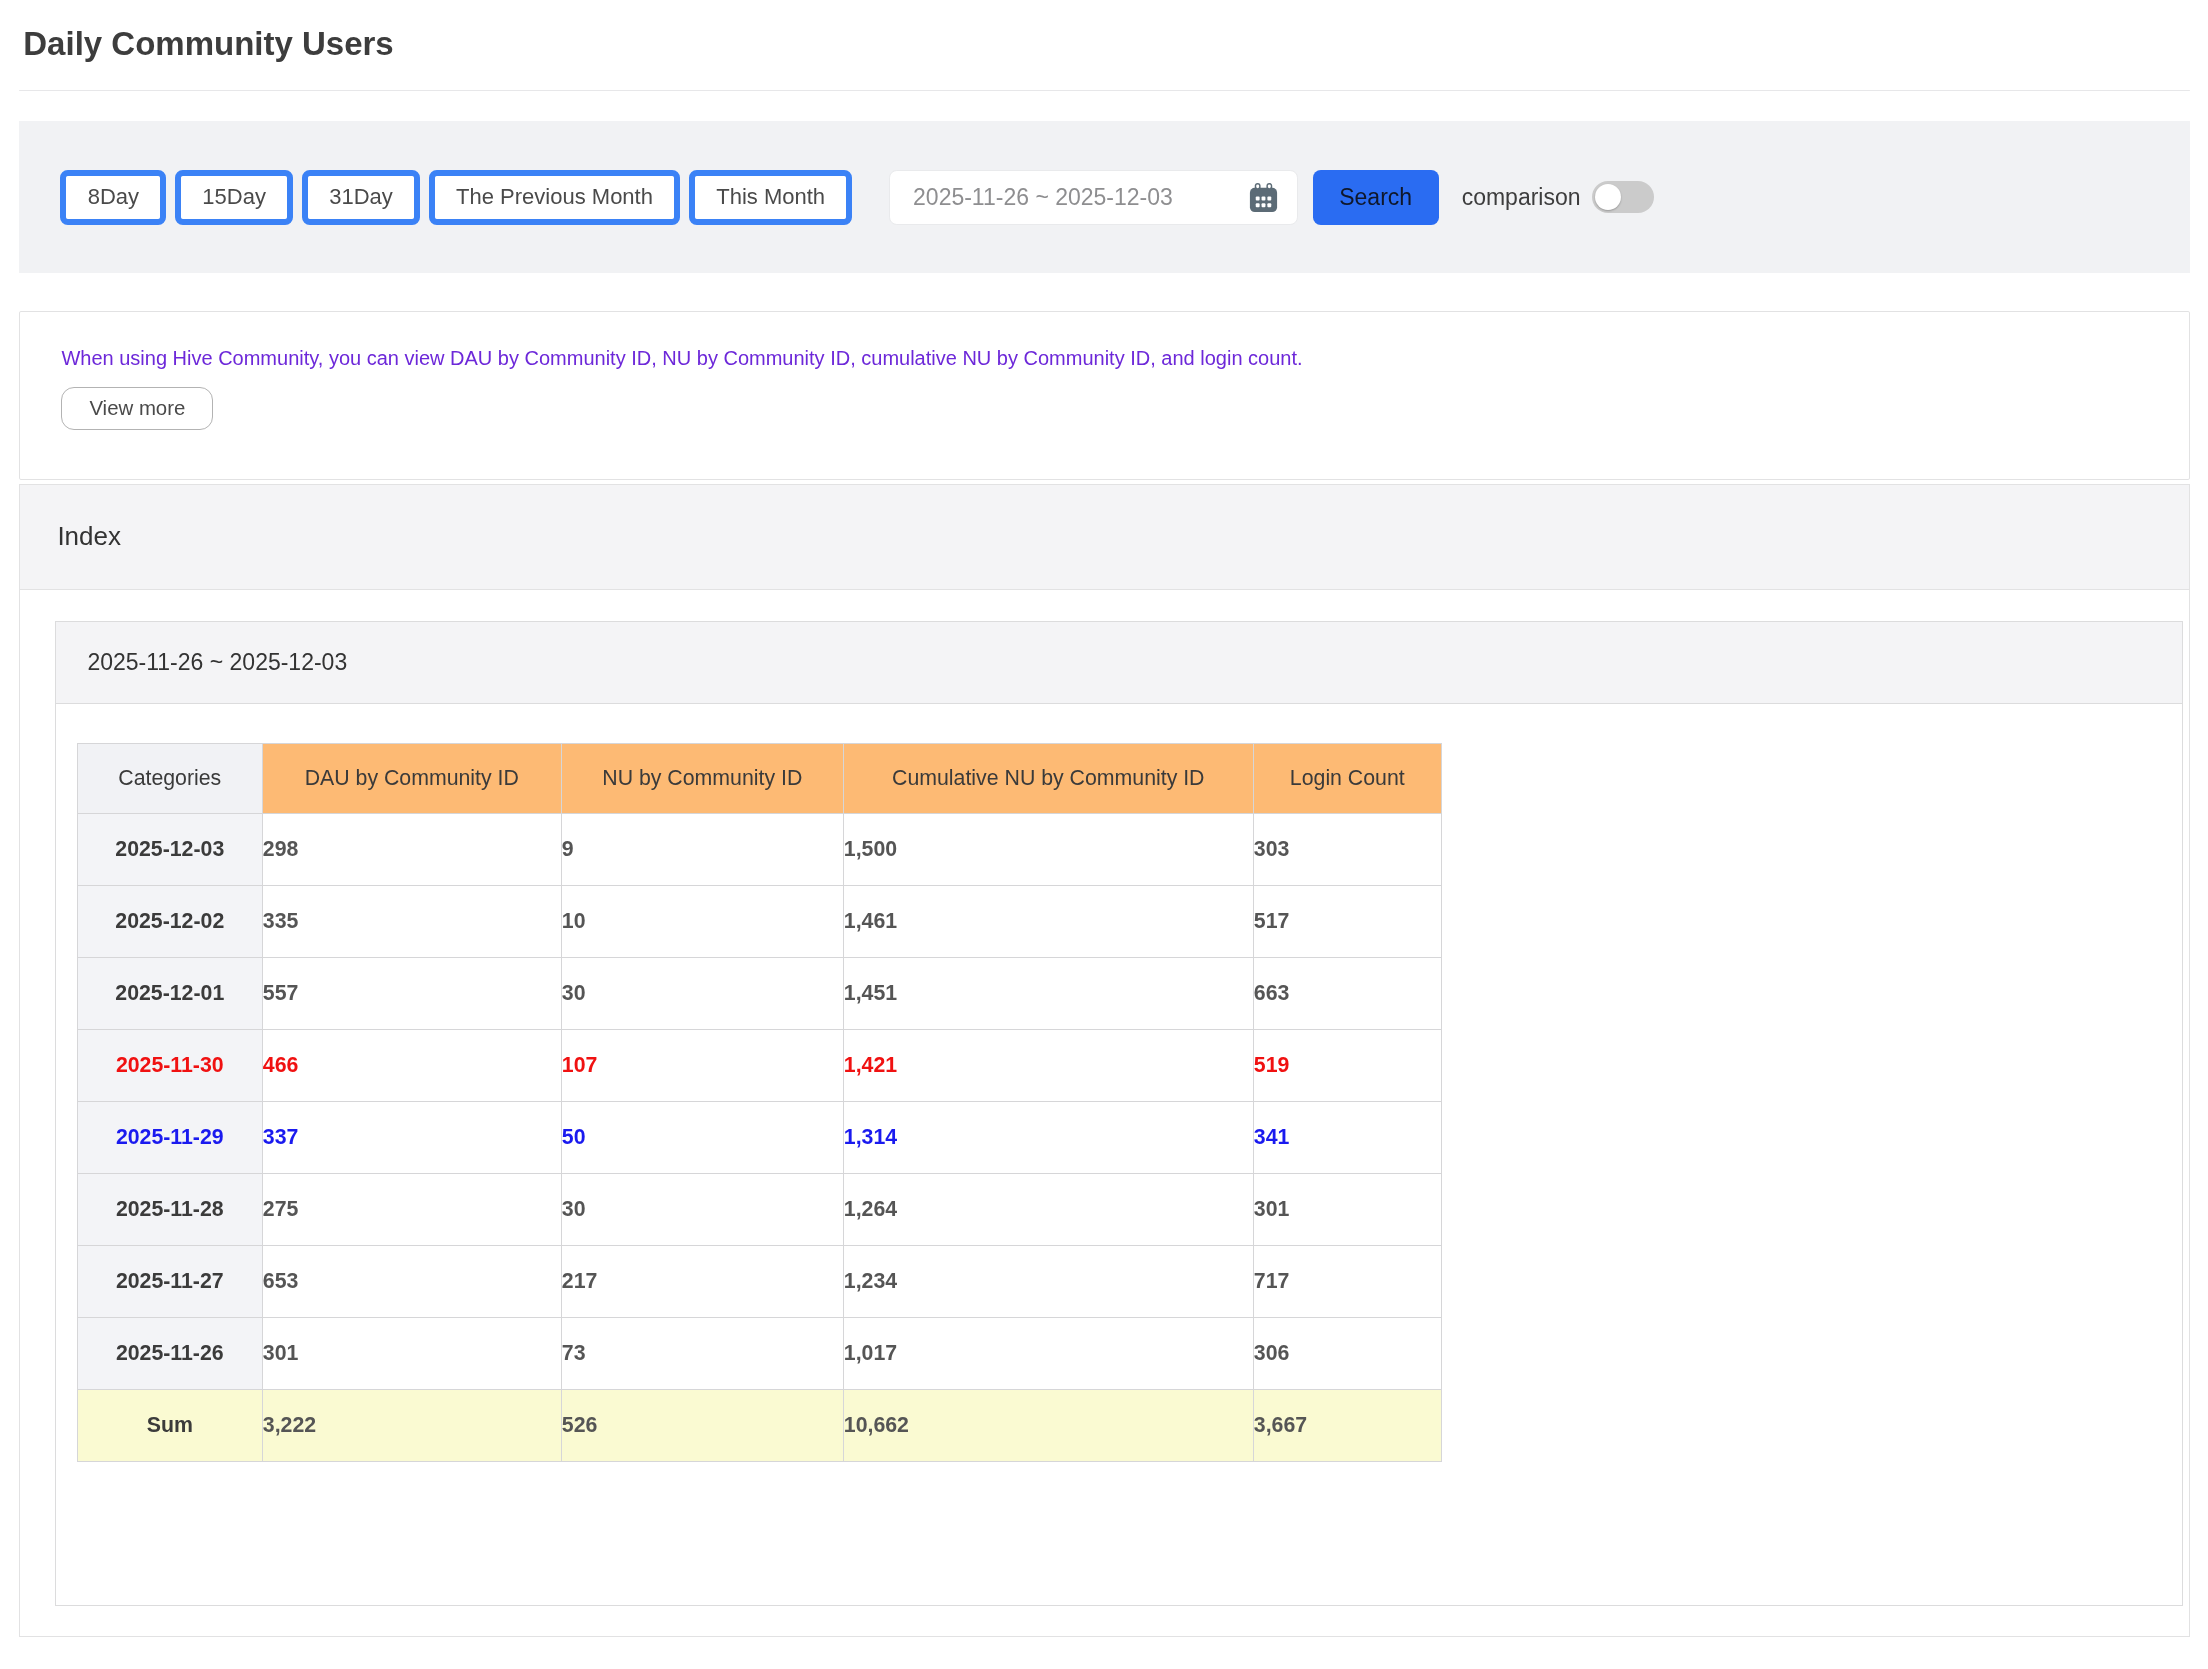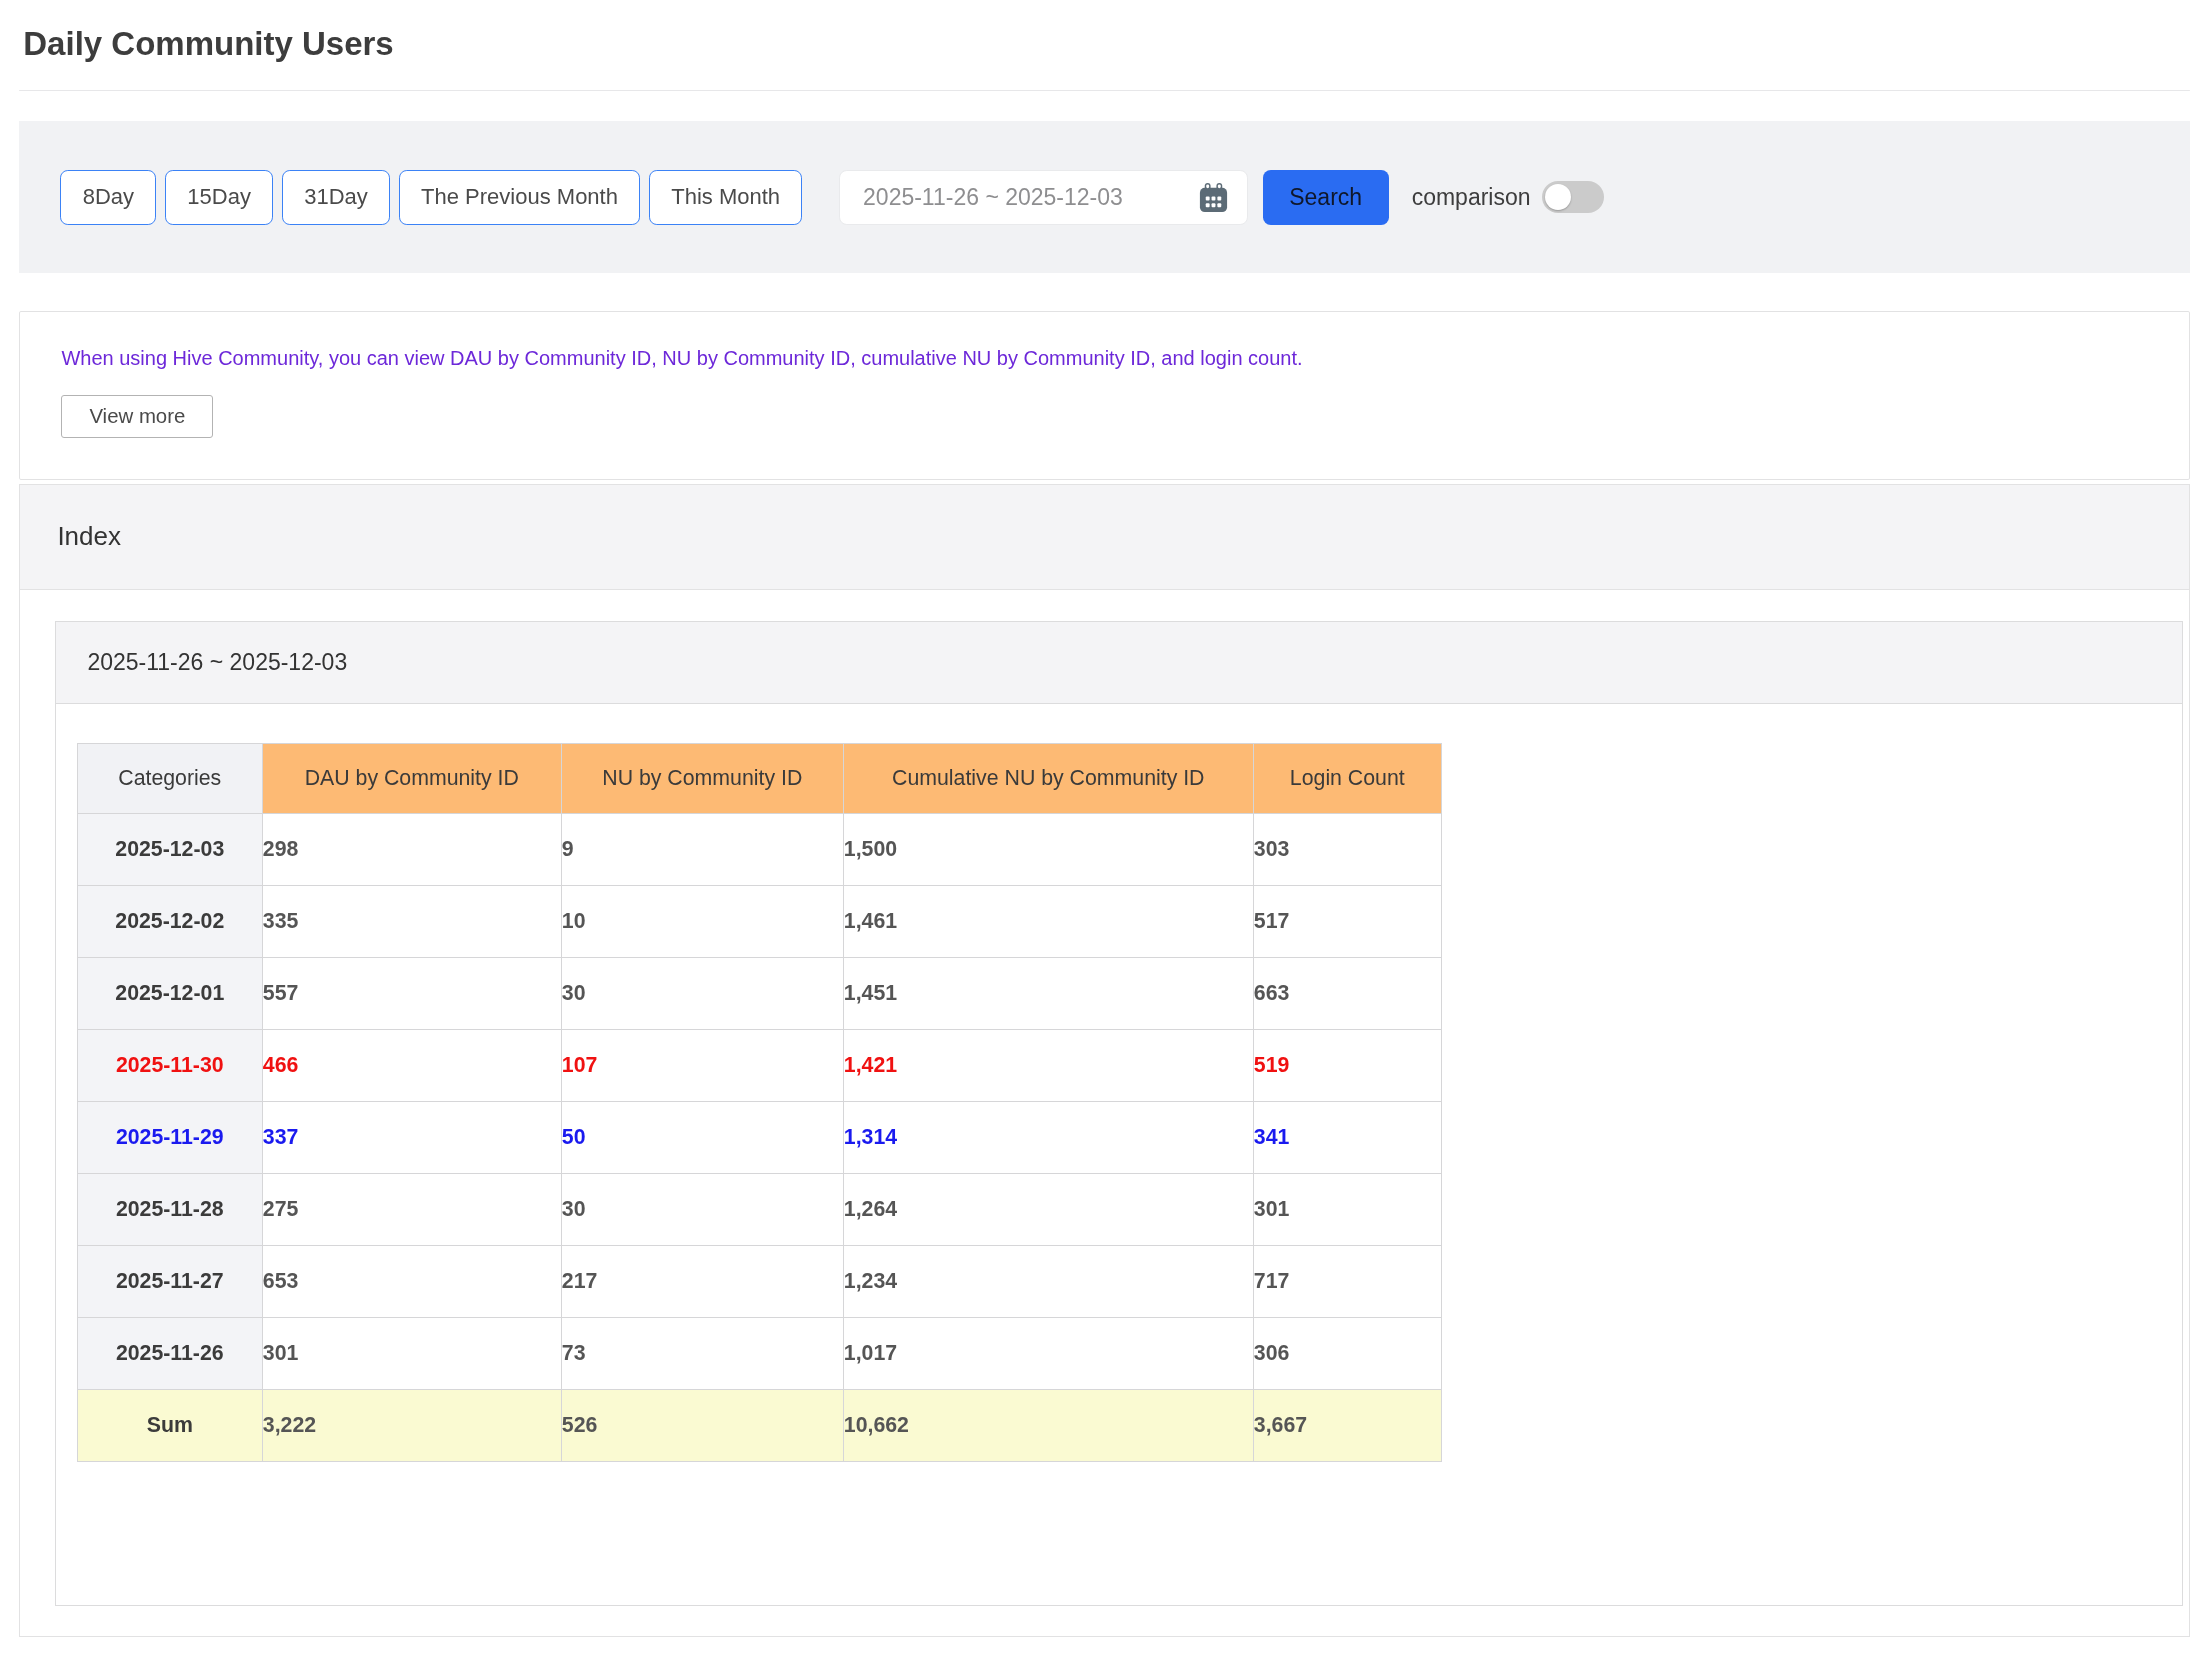--- a/index.html
+++ b/index.html
@@ -18,21 +18,21 @@
   }
   .title-divider { margin-top:27px; border-bottom:1.9px solid #e7e7e9; border-radius:1.9px; }
 
   
   .toolbar {
     margin-top:30px; height:152px; background:#f1f2f4;
     display:flex; align-items:center; padding:0 29px 0 41px;
   }
   .qbtn {
     height:55px; margin-right:8.7px; padding:0 21.3px;
-    background:#fff; border:1px solid #3b82f6; border-radius:7.8px;
+    background:#fff; border:6px solid #3b82f6; border-radius:7.8px;
     font-family:inherit; font-size:22px; color:#4a4a4a; cursor:pointer; white-space:nowrap;
   }
   .date-input {
     margin-left:28px; width:409px; height:55px; background:#fff;
     border:1px solid #e9eaec; border-radius:7.8px;
     display:flex; align-items:center; justify-content:space-between;
     padding:0 17.5px 0 23px; font-size:23px; color:#8e8e90; cursor:pointer; white-space:nowrap;
   }
   .cal-icon { width:33px; height:33px; flex:0 0 auto; }
   .search-btn {
@@ -50,22 +50,22 @@
     background:#fff; box-shadow:0 1px 1.9px rgba(0,0,0,.25);
   }
 
   
   .notice {
     margin-top:38px; height:169px; border:1px solid #e2e2e3; border-radius:1.9px;
     padding:35px 39px 0 41px;
   }
   .notice-text { font-size:20px; color:#6d28d9; }
   .view-more {
-    margin-top:25px; height:43px; padding:0 27px;
-    background:#fff; border:1px solid #b3b3b3; border-radius:3px;
+    margin-top:17px; height:43px; padding:0 27px;
+    background:#fff; border:1px solid #b3b3b3; border-radius:13px;
     font-family:inherit; font-size:20.4px; color:#4a4a4a; cursor:pointer;
   }
 
   
   .panel { margin-top:3.9px; border:1px solid #e2e2e3; }
   .panel-header {
     height:105px; background:#f4f4f6; border-bottom:1px solid #e2e2e3;
     display:flex; align-items:center; padding-left:37px;
     font-size:26px; color:#333;
   }

